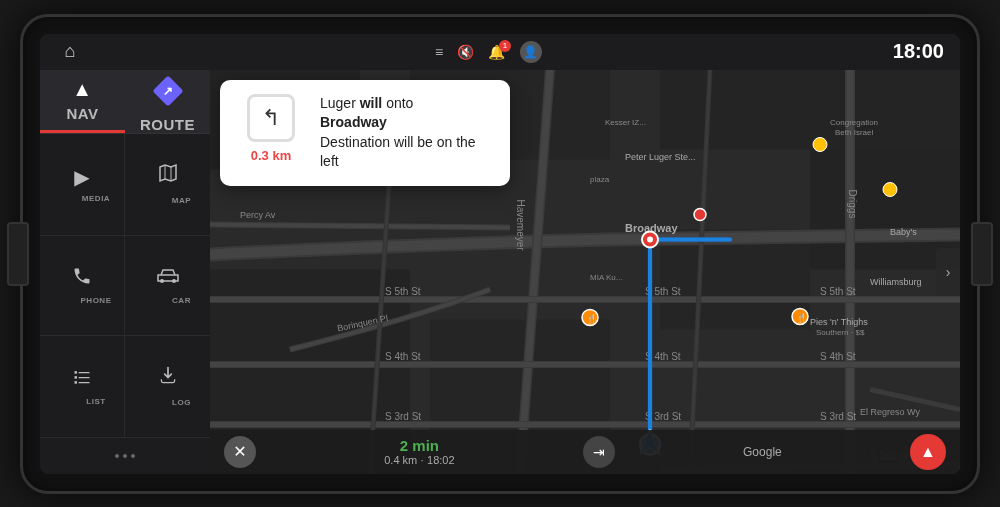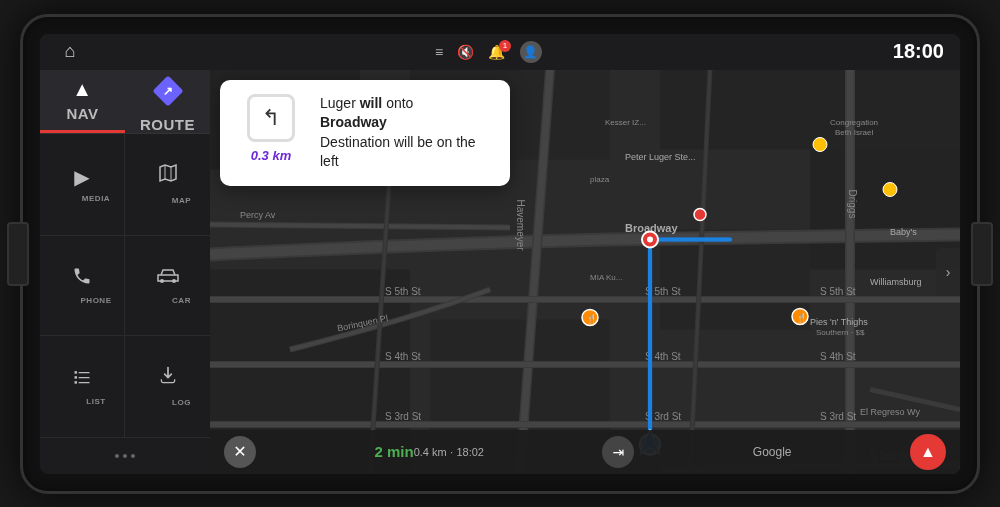--- a/index.html
+++ b/index.html
@@ -294,23 +294,22 @@
     }
 
     .turn-arrow {
       font-size: 22px;
       color: #333;
     }
 
     .distance-text {
       font-size: 13px;
       font-weight: 700;
-      color: #6d28d9;
+      color: #ef4444;
       white-space: nowrap;
-      font-style: italic;
     }
 
     .nav-card-instruction {
       flex: 1;
     }
 
     .nav-card-instruction .inst-text {
       font-size: 14px;
       color: #222;
       line-height: 1.4;
@@ -343,21 +342,21 @@
       display: flex;
       align-items: center;
       justify-content: center;
       color: white;
       font-size: 16px;
       cursor: pointer;
     }
 
     .nav-bottom-info {
       display: flex;
-      flex-direction: row;
+      flex-direction: column;
       align-items: center;
     }
 
     .nav-bottom-eta {
       color: #4caf50;
       font-size: 15px;
       font-weight: 700;
     }
 
     .nav-bottom-details {

